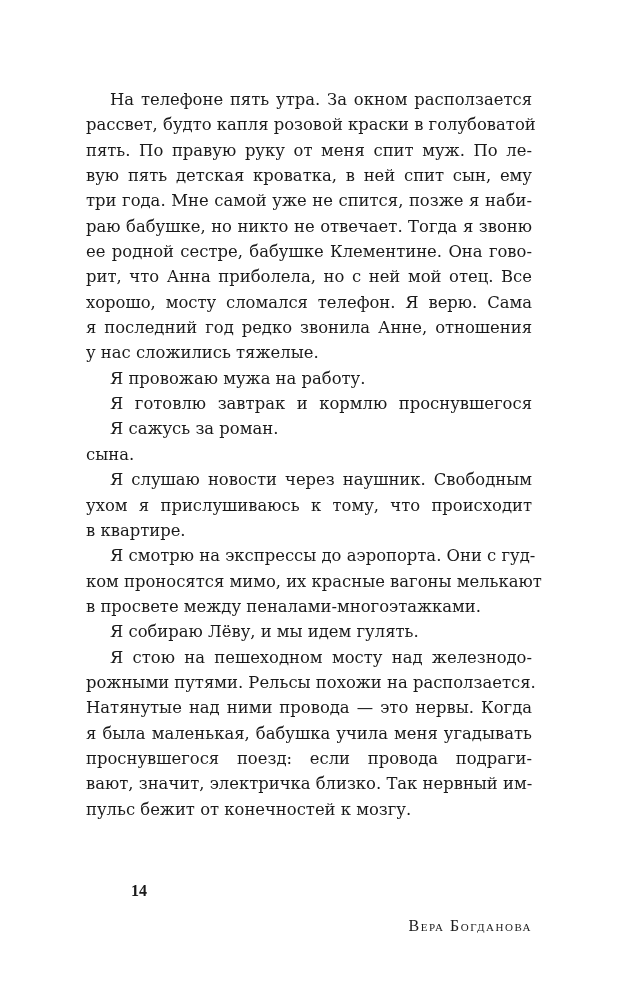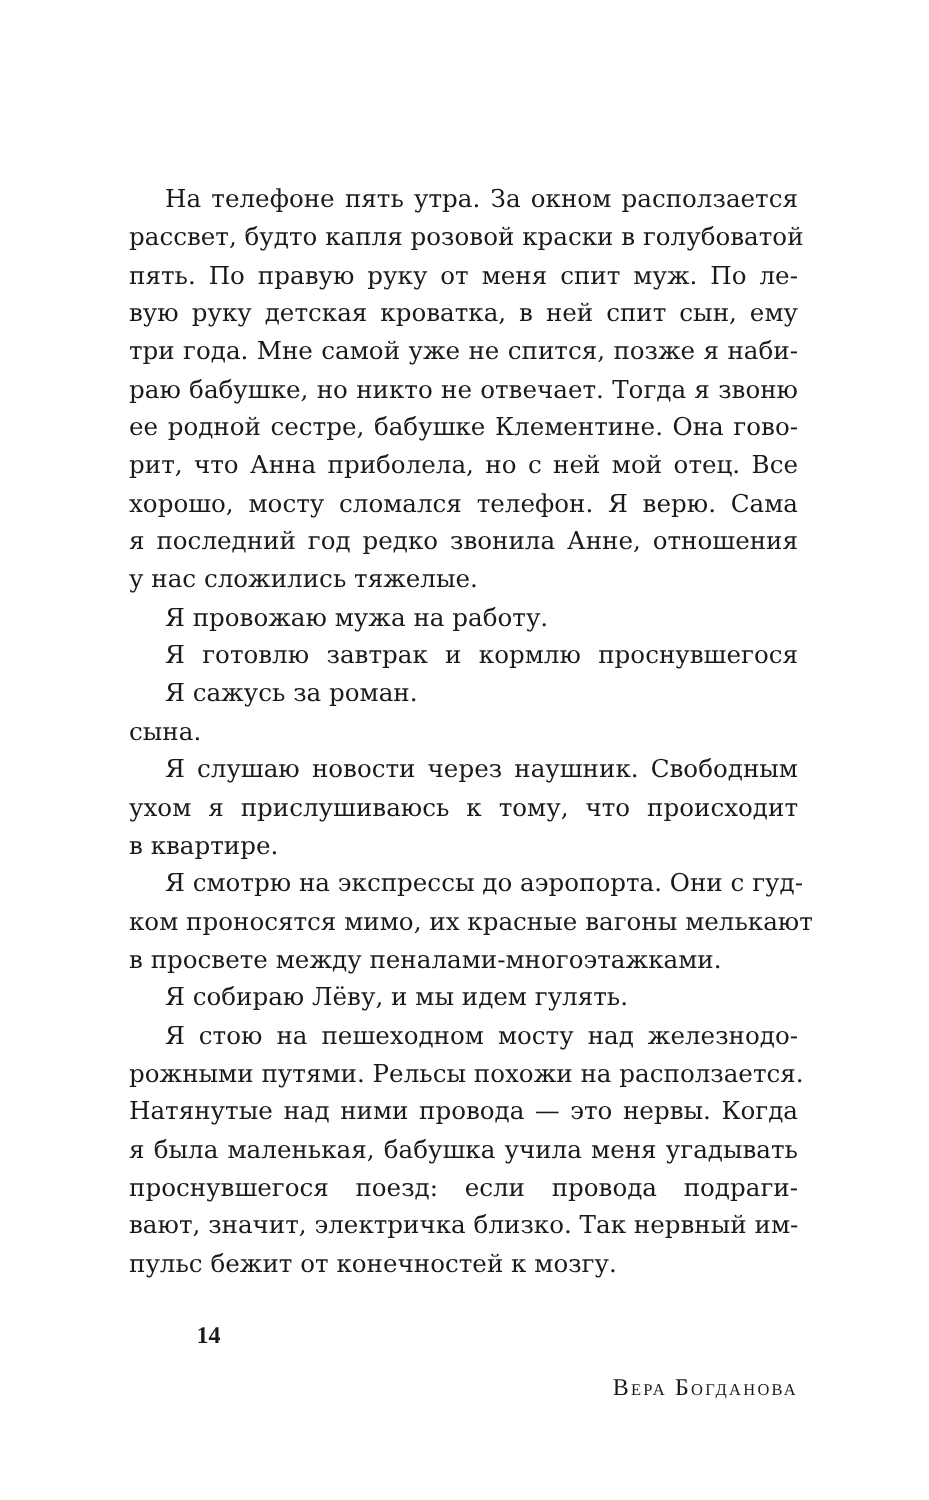--- a/index.html
+++ b/index.html
@@ -1,33 +1,33 @@
 <!DOCTYPE html>
 <html><head>
 <meta charset="utf-8">
 <style>
   html, body { margin:0; padding:0; background:#ffffff; }
   body { width:619px; height:1000px; position:relative; overflow:hidden; }
   .page { position:absolute; left:86px; top:87px; width:446px; }
-  .text { font-family:"DejaVu Serif", "Liberation Serif", serif; font-size:16.4px; line-height:25.35px; color:#1a1a1a;margin-top:33px; }
+  .text { font-family:"DejaVu Serif", "Liberation Serif", serif; font-size:16.4px; line-height:25.35px; color:#1a1a1a; }
   .line { display:block; white-space:nowrap; height:25.35px; text-align:justify; text-align-last:justify; }
   .line.last { text-align-last:left; }
   .line.indent { padding-left:24px; }
   .footer { position:absolute; left:86px; top:882px; width:446px; height:24px; font-family:"Liberation Serif", "DejaVu Serif", serif; color:#1a1a1a; }
   .pagenum { position:absolute; left:0; top:0; font-size:16px; font-weight:bold;margin-left:45px; }
   .author { position:absolute; right:0; top:0; font-size:16px; letter-spacing:1.5px; font-variant:small-caps;margin-top:35px; }
 </style>
 </head>
 <body>
 
 <div class="page text" id="body">
     <span class="line indent">На телефоне пять утра. За окном расползается</span>
     <span class="line">рассвет, будто капля розовой краски в голубоватой</span>
     <span class="line">пять. По правую руку от меня спит муж. По ле-</span>
-    <span class="line">вую руку детская кроватка, в ней спит сын, ему</span>
+    <span class="line">вую пять детская кроватка, в ней спит сын, ему</span>
     <span class="line">три года. Мне самой уже не спится, позже я наби-</span>
     <span class="line">раю бабушке, но никто не отвечает. Тогда я звоню</span>
     <span class="line">ее родной сестре, бабушке Клементине. Она гово-</span>
     <span class="line">рит, что Анна приболела, но с ней мой отец. Все</span>
     <span class="line">хорошо, мосту сломался телефон. Я верю. Сама</span>
     <span class="line">я последний год редко звонила Анне, отношения</span>
     <span class="line last">у нас сложились тяжелые.</span>
     <span class="line indent last">Я провожаю мужа на работу.</span>
     <span class="line indent">Я готовлю завтрак и кормлю проснувшегося</span>
     <span class="line indent last">Я сажусь за роман.</span>

